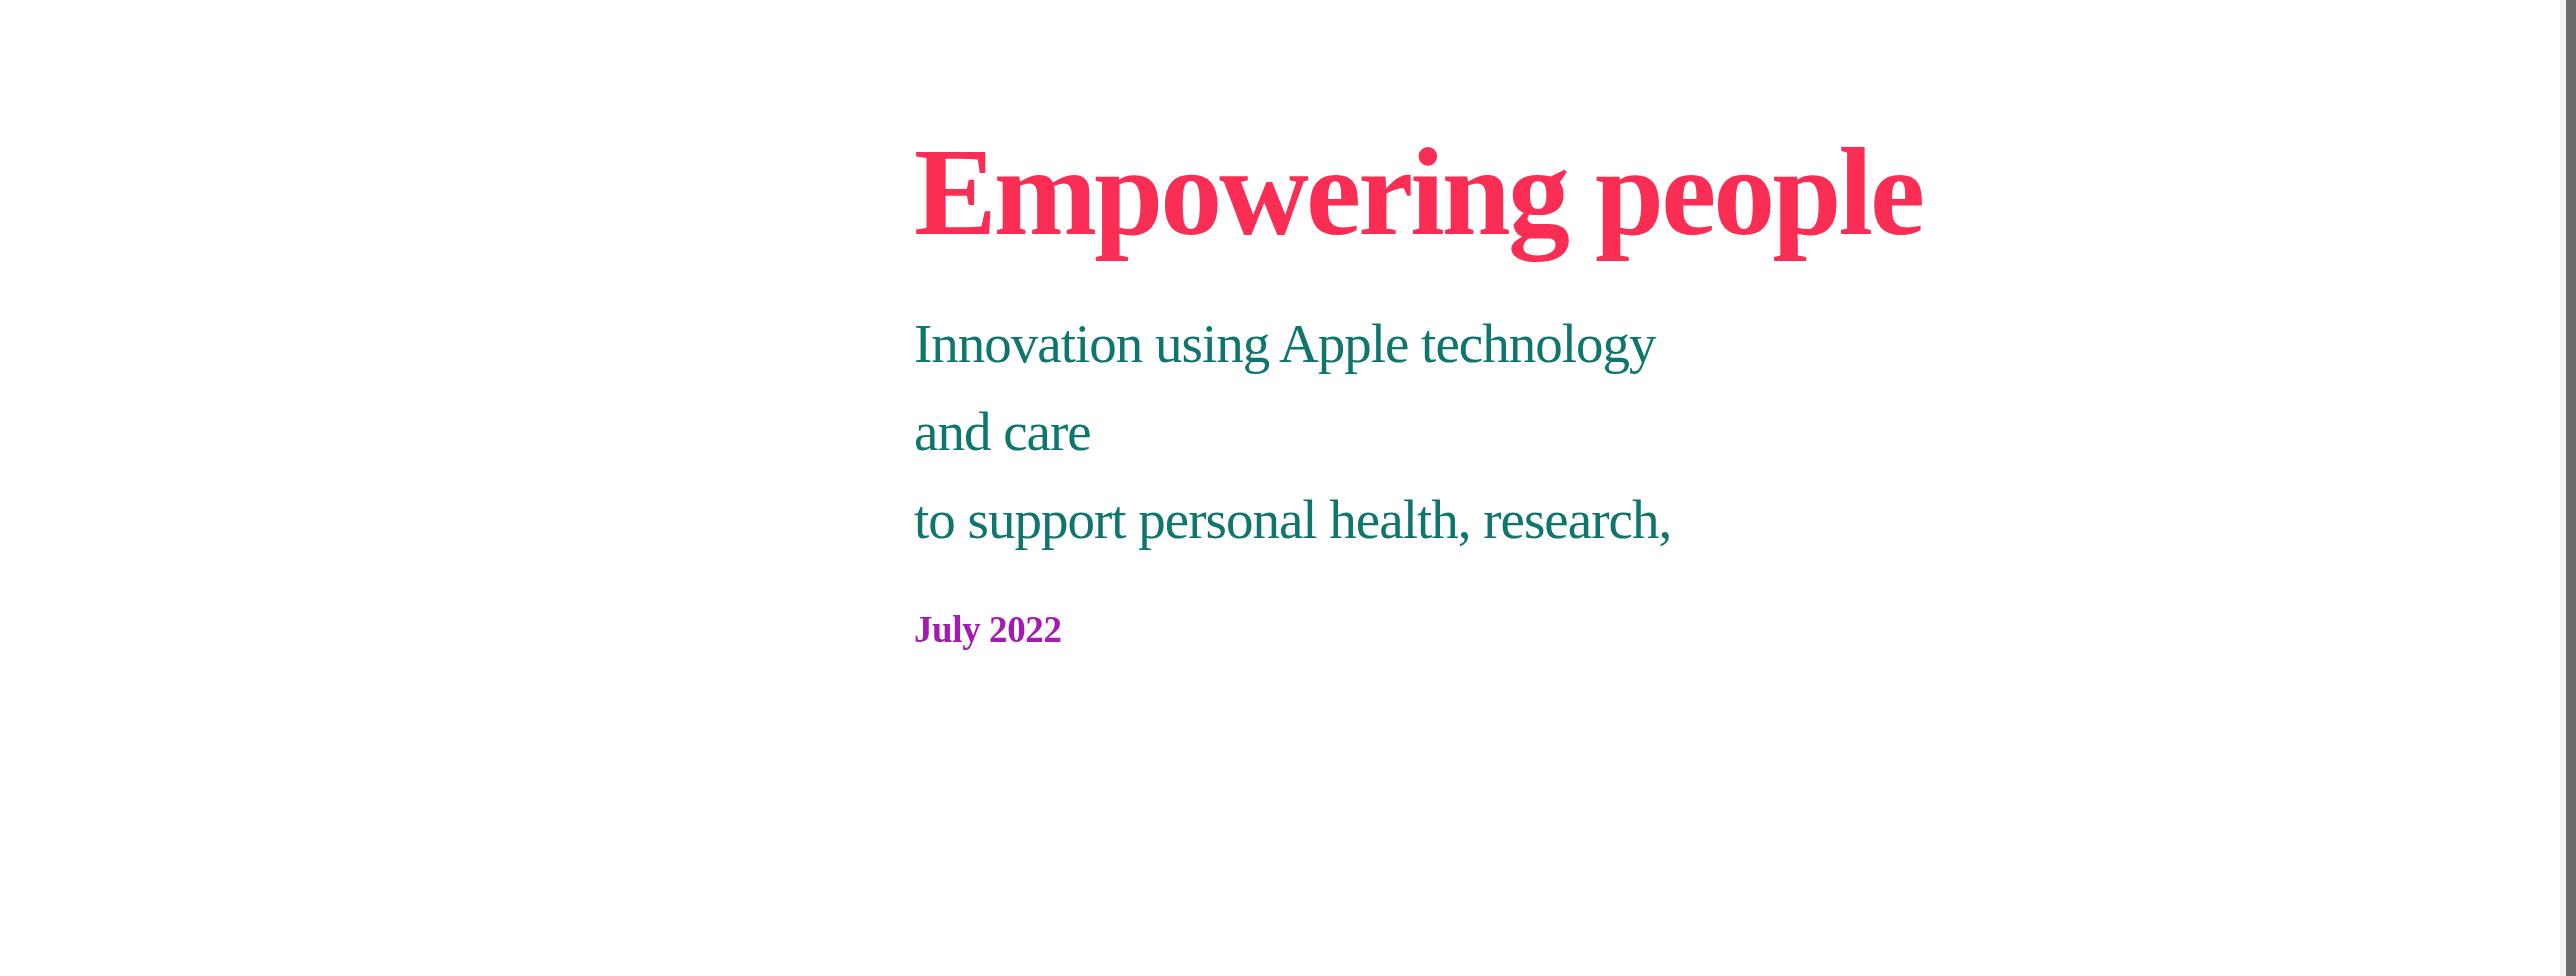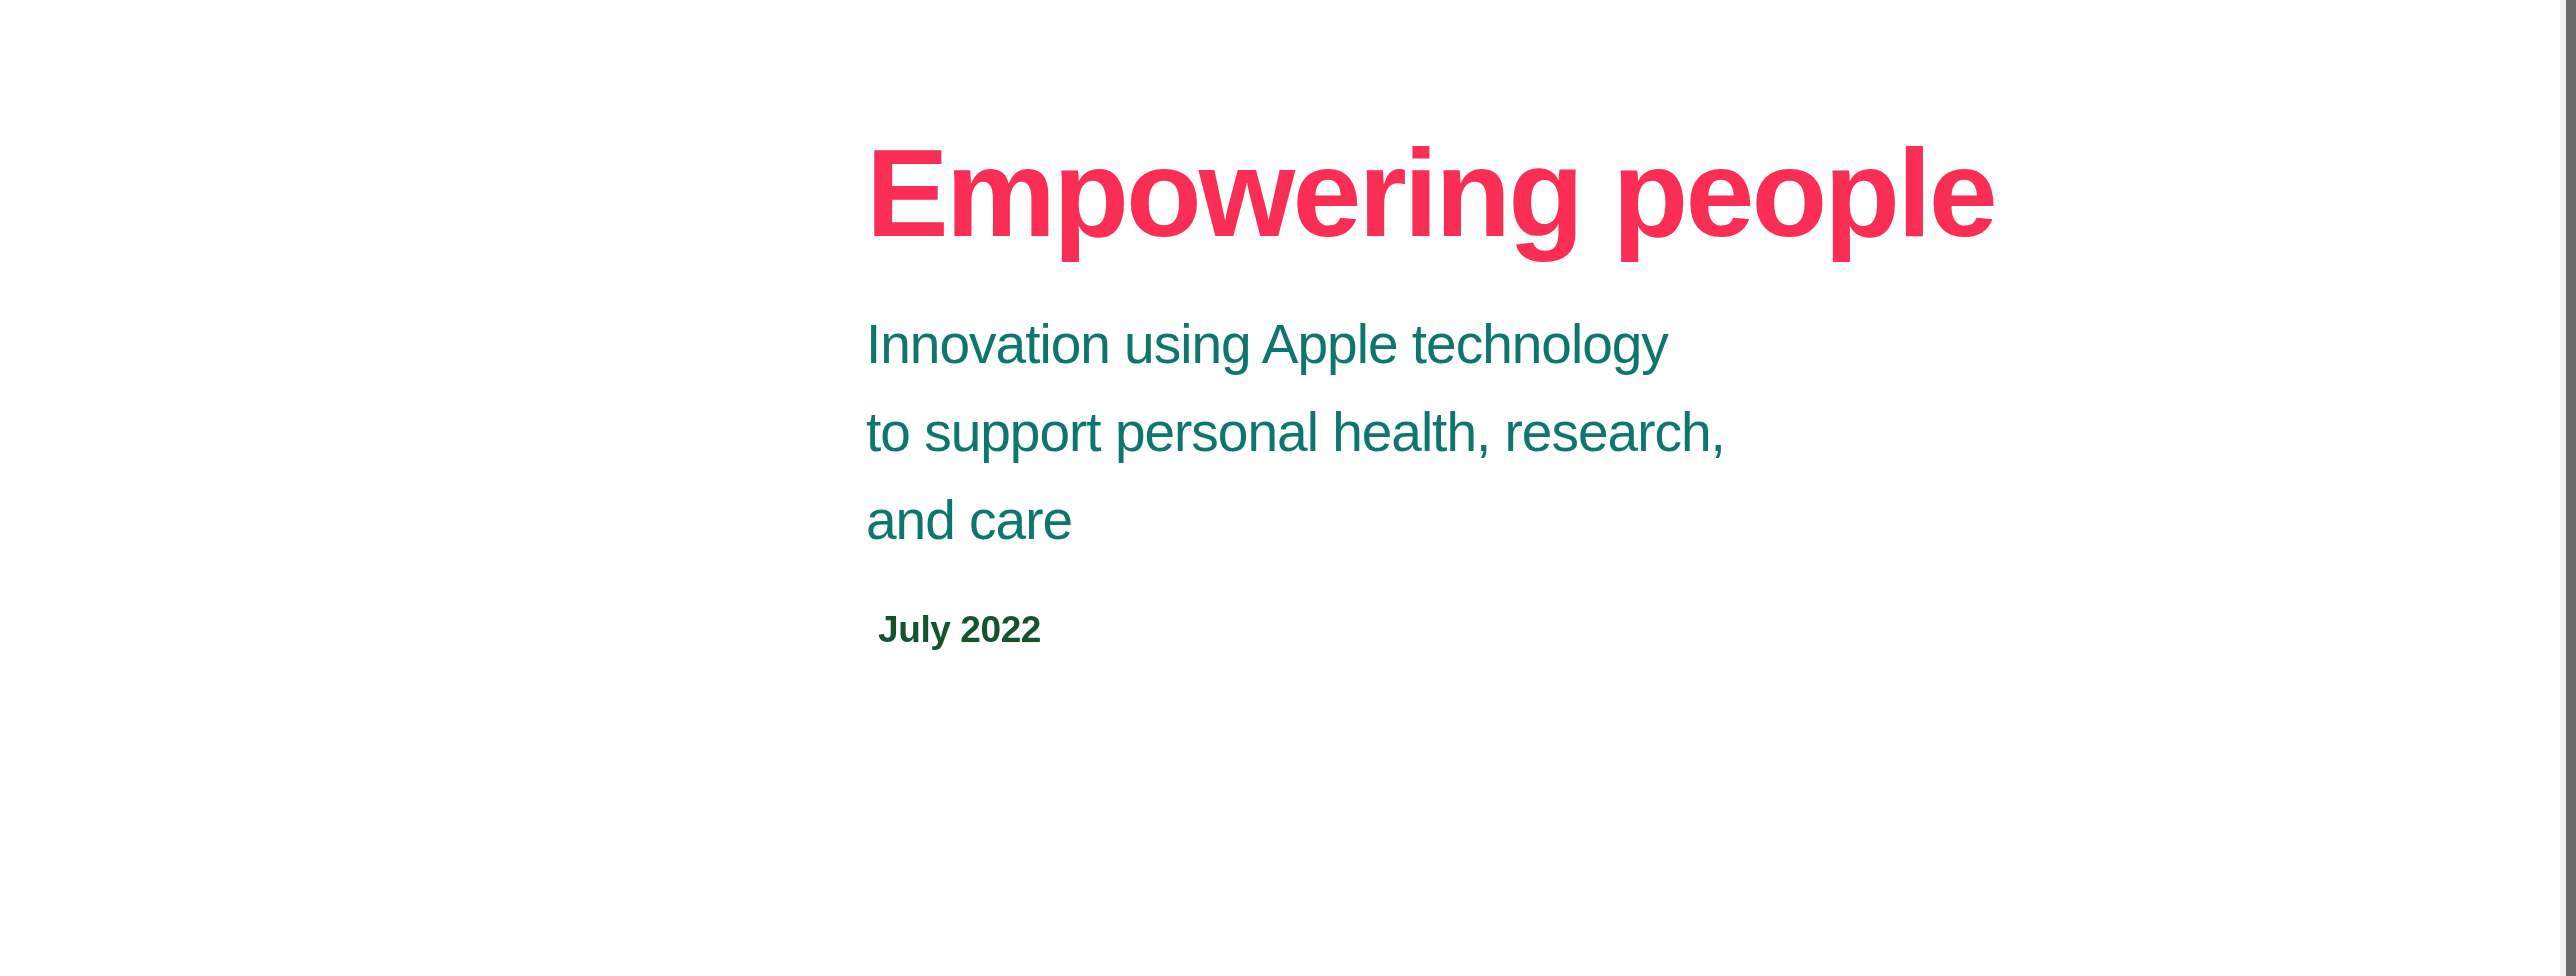--- a/index.html
+++ b/index.html
@@ -19,23 +19,24 @@
     position: relative;
     width: 2576px;
     height: 976px;
     background: #ffffff;
     box-sizing: border-box;
   }
 
   
   .content {
     position: absolute;
-    left: 866px;
+    left: 914px;
     top: 126px;
     width: 1428px;
+    font-family: Liberation Serif, serif;
   }
 
   .headline {
     margin: 0;
     padding: 0;
     font-size: 124px;
     font-weight: 700;
     line-height: 134px;
     letter-spacing: -2.9px;
     color: #fa2d55;
@@ -54,28 +55,28 @@
     line-height: 88px;
     letter-spacing: -1px;
     color: #0f766e;
     white-space: nowrap;
   }
   .subtitle .sub-line {
     display: block;
   }
 
   .date {
-    margin: 12px;
+    margin: 0;
     padding: 0;
     margin-top: 44px;
     font-size: 37px;
     font-weight: 700;
     line-height: 44px;
     letter-spacing: -0.4px;
-    color: #14532d;
+    color: #a21caf;
     white-space: nowrap;
   }
 
   
   .scrollbar {
     position: absolute;
     top: 0;
     right: 0;
     width: 16px;
     height: 976px;
@@ -96,22 +97,22 @@
 <div class="slide">
 
   <div class="content">
 
     <h1 class="headline">
       <span class="hl-line">Empowering people</span>
     </h1>
 
     <p class="subtitle">
       <span class="sub-line">Innovation using Apple technology</span>
+      <span class="sub-line">and care</span>
       <span class="sub-line">to support personal health, research,</span>
-      <span class="sub-line">and care</span>
     </p>
 
     <p class="date">July 2022</p>
 
   </div>
 
   <div class="scrollbar">
     <div class="scrollbar-thumb"></div>
   </div>
 

